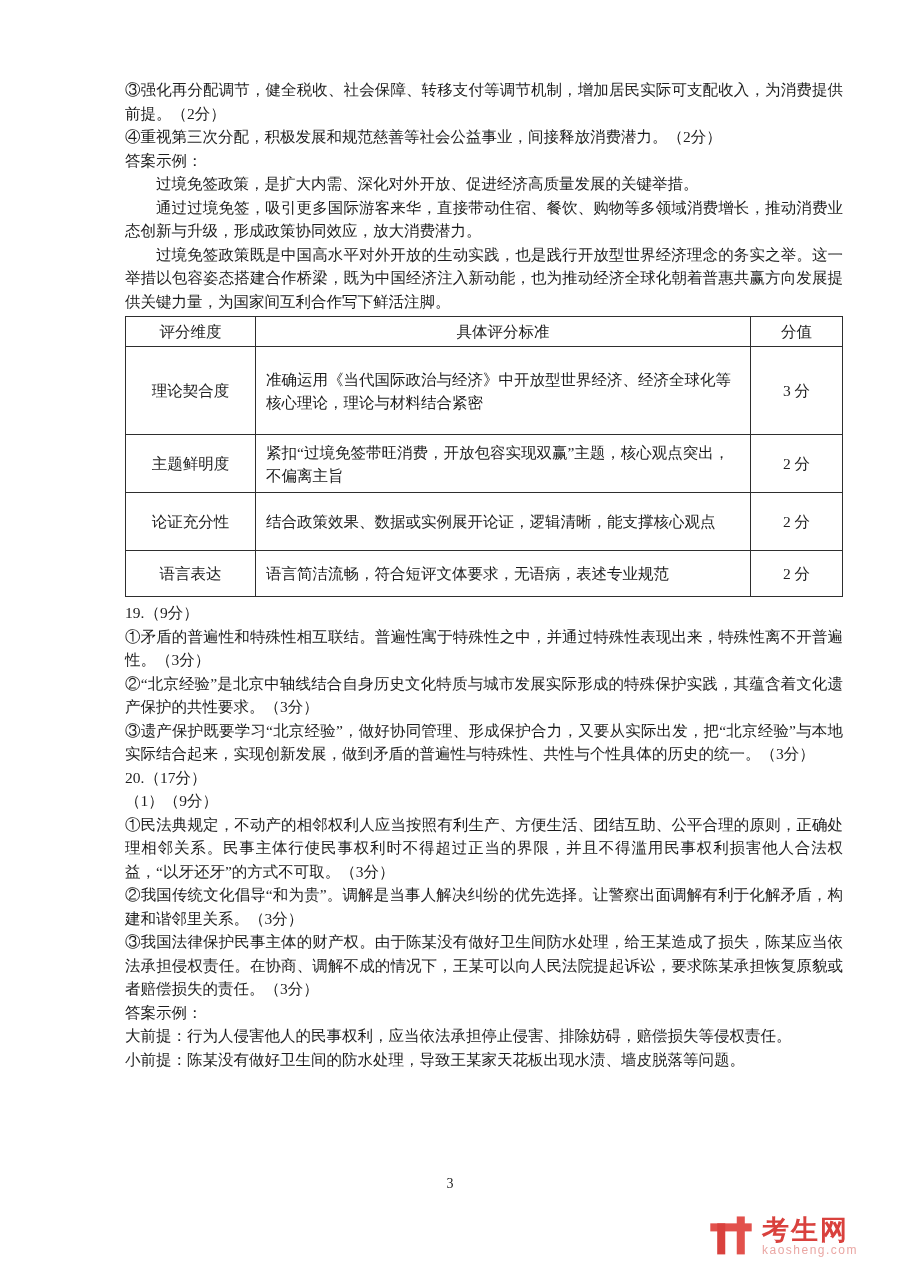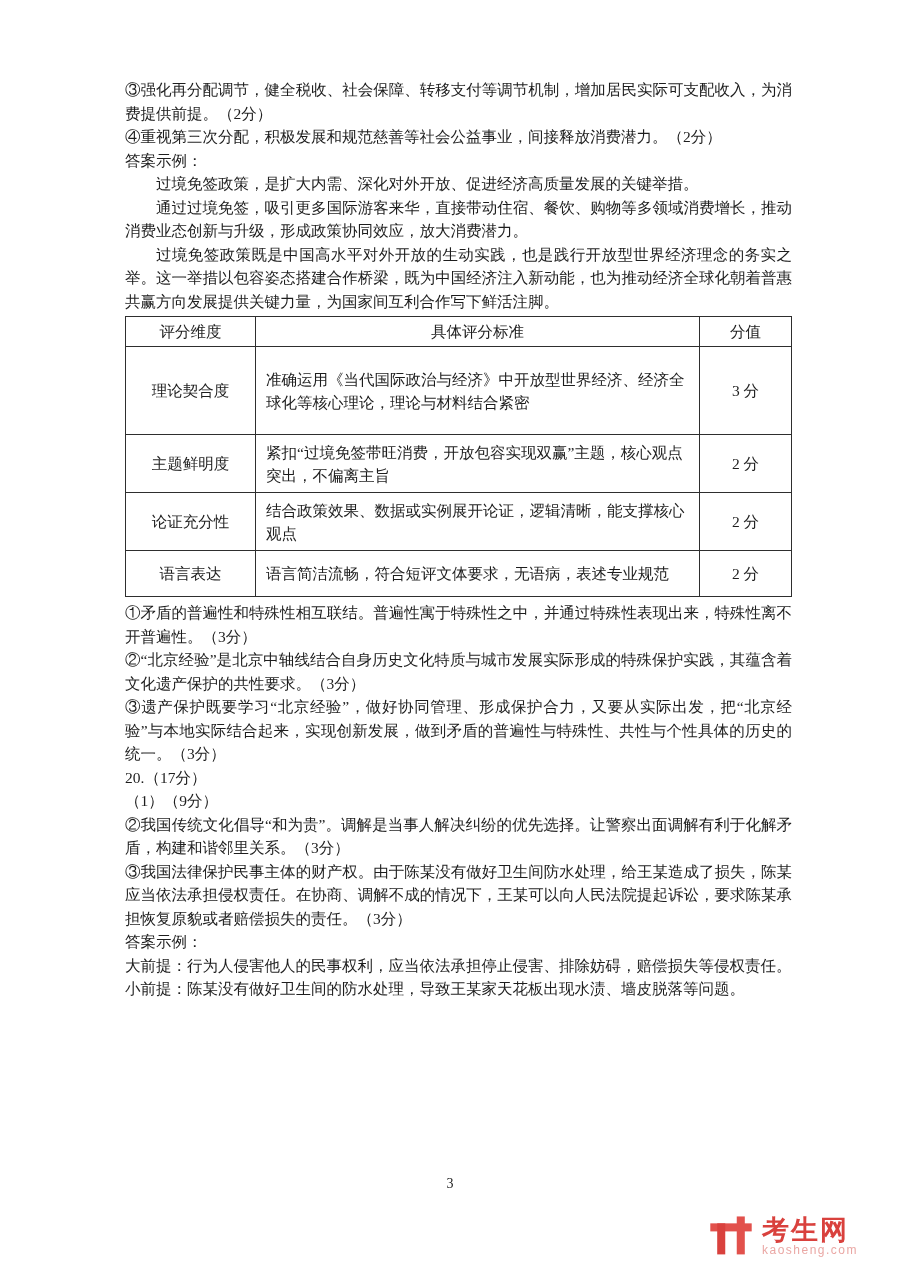--- a/index.html
+++ b/index.html
@@ -2,21 +2,21 @@
 <html><head>
 <meta charset="utf-8">
 <style>
   * { margin:0; padding:0; box-sizing:border-box; }
   html,body { background:#ffffff; }
   body {
     width:900px; height:1273px; position:relative; overflow:hidden;
     font-family:"Liberation Serif","DejaVu Serif",serif;
     color:#1d1d1d;
   }
-  .page-content { padding:78px 108px 0 125px; }
+  .page-content { padding:78px 57px 0 125px; }
   .line {
     font-size:15.5px; line-height:23.5px; text-align:justify;
     word-break:break-all;
   }
   .indent { text-indent:2em; }
   table.rubric {
     width:100%; border-collapse:collapse; margin:3px 0 4px 0;
     table-layout:fixed;
   }
   table.rubric td, table.rubric th {
@@ -87,26 +87,28 @@
         <td class="col-score">2 分</td>
       </tr>
       <tr class="h-r4">
         <td class="col-dim">语言表达</td>
         <td class="col-crit">语言简洁流畅，符合短评文体要求，无语病，表述专业规范</td>
         <td class="col-score">2 分</td>
       </tr>
     </tbody>
   </table>
 
+  <p class="line">19.（9分）</p>
   <p class="line">①矛盾的普遍性和特殊性相互联结。普遍性寓于特殊性之中，并通过特殊性表现出来，特殊性离不开普遍性。（3分）</p>
   <p class="line">②“北京经验”是北京中轴线结合自身历史文化特质与城市发展实际形成的特殊保护实践，其蕴含着文化遗产保护的共性要求。（3分）</p>
   <p class="line">③遗产保护既要学习“北京经验”，做好协同管理、形成保护合力，又要从实际出发，把“北京经验”与本地实际结合起来，实现创新发展，做到矛盾的普遍性与特殊性、共性与个性具体的历史的统一。（3分）</p>
 
   <p class="line">20.（17分）</p>
   <p class="line">（1）（9分）</p>
+  <p class="line">①民法典规定，不动产的相邻权利人应当按照有利生产、方便生活、团结互助、公平合理的原则，正确处理相邻关系。民事主体行使民事权利时不得超过正当的界限，并且不得滥用民事权利损害他人合法权益，“以牙还牙”的方式不可取。（3分）</p>
   <p class="line">②我国传统文化倡导“和为贵”。调解是当事人解决纠纷的优先选择。让警察出面调解有利于化解矛盾，构建和谐邻里关系。（3分）</p>
   <p class="line">③我国法律保护民事主体的财产权。由于陈某没有做好卫生间防水处理，给王某造成了损失，陈某应当依法承担侵权责任。在协商、调解不成的情况下，王某可以向人民法院提起诉讼，要求陈某承担恢复原貌或者赔偿损失的责任。（3分）</p>
   <p class="line">答案示例：</p>
   <p class="line">大前提：行为人侵害他人的民事权利，应当依法承担停止侵害、排除妨碍，赔偿损失等侵权责任。</p>
   <p class="line">小前提：陈某没有做好卫生间的防水处理，导致王某家天花板出现水渍、墙皮脱落等问题。</p>
 
 </div>
 
 <div class="page-number">3</div>
 

